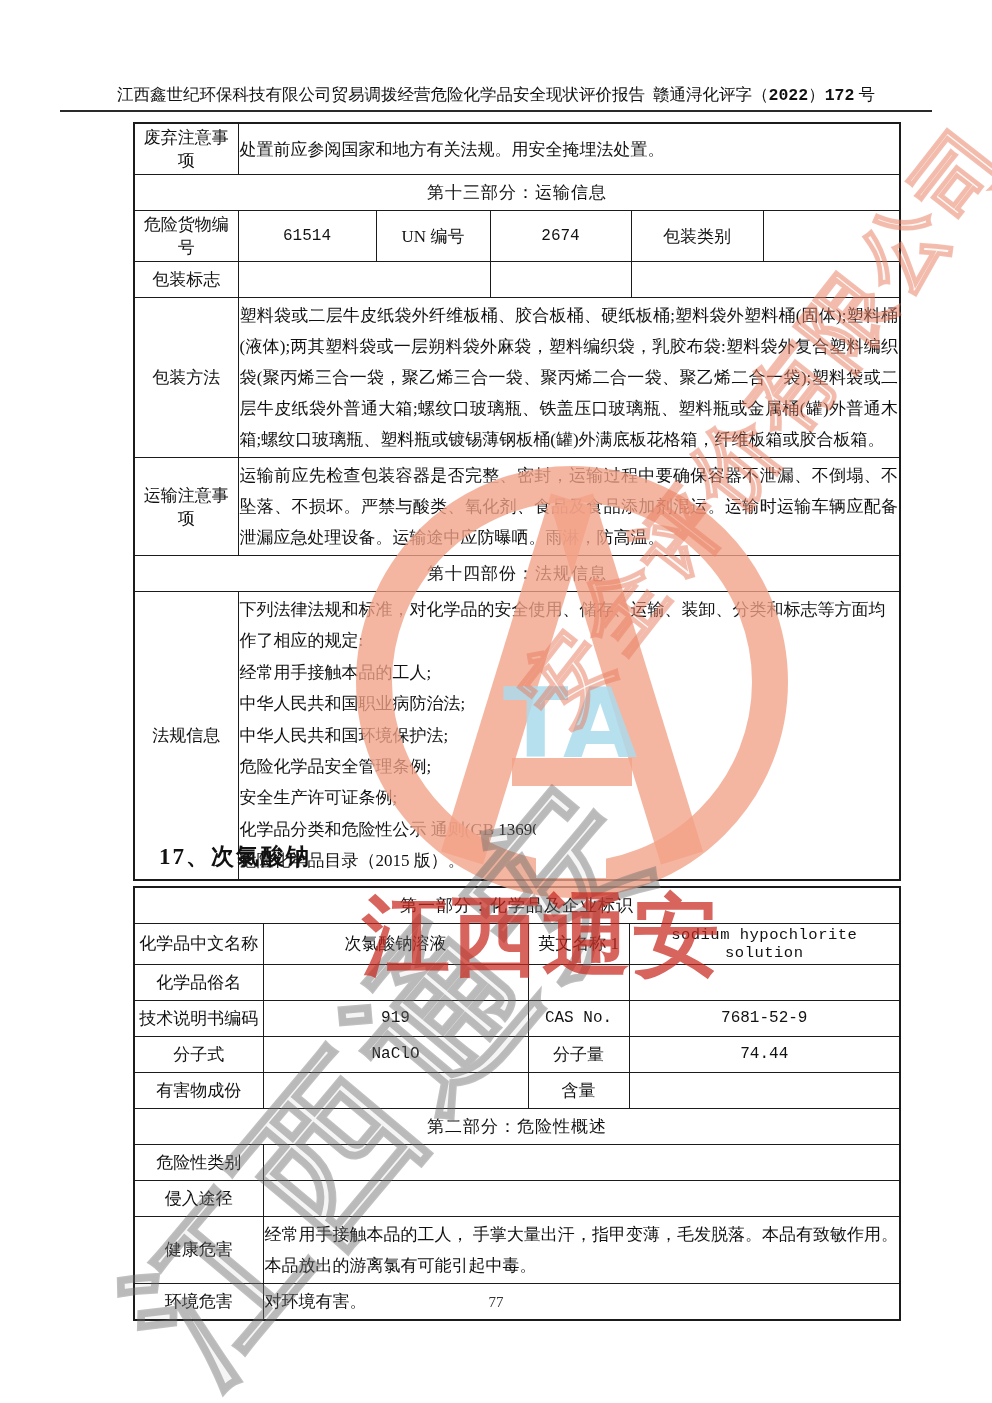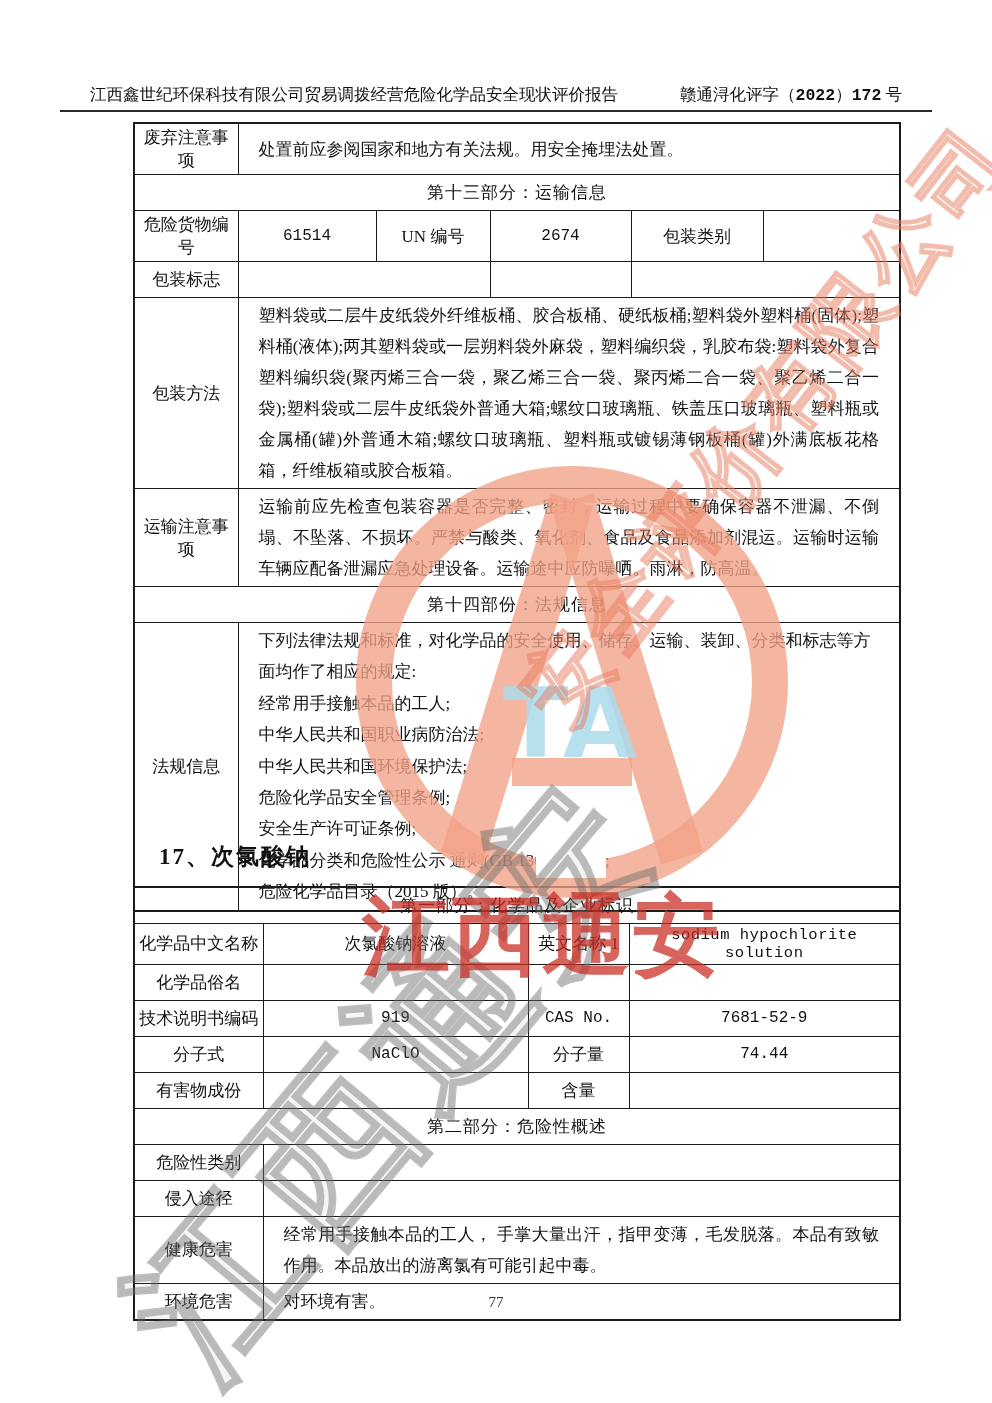--- a/index.html
+++ b/index.html
@@ -4,38 +4,38 @@
 <style>
   html,body{margin:0;padding:0;background:#e8e8e8;}
   .page{
     position:relative;width:992px;height:1403px;background:#ffffff;
     font-family:"Liberation Serif","DejaVu Serif",serif;color:#111;
     overflow:hidden;margin:0 auto;
   }
   
   .doc-header{
     position:absolute;top:84px;left:90px;width:812px;
-    display:flex;justify-content:space-between;align-items:baseline;
+    display:flex;justify-content:center;align-items:baseline;
     font-size:16.5px;white-space:nowrap;gap:8px;
   }
   .hdr-right b{font-family:Liberation Mono, monospace;}
   .header-rule{position:absolute;top:110px;left:60px;width:872px;border-top:2.5px solid #2a2a2a;}
   
   .tbl{
     position:absolute;left:133px;width:766px;border-collapse:collapse;table-layout:fixed;
     font-size:17px;
   }
   .tbl,.tbl td{border:1.6px solid #1b1b1b;}
   .tbl{border-width:2px;}
   .tbl td{padding:2px 4px;vertical-align:middle;overflow:hidden;}
   td.lbl{text-align:center;padding:2px 2px;}
   td.val{text-align:center;font-family:"Liberation Mono","DejaVu Sans Mono",monospace;font-size:16px;}
   td.val-en{text-align:center;font-family:"Liberation Mono","DejaVu Sans Mono",monospace;font-size:15.5px;letter-spacing:.5px;}
   td.sec{text-align:center;letter-spacing:1px;}
-  td.txt{text-align:justify;line-height:31px;padding:2px 20px;}
+  td.txt{text-align:justify;line-height:31px;padding:2px 1px;}
   td.txt p{margin:0;line-height:31.4px;text-align:left;}
   .t1{top:122px;}
   .t2{top:886px;}
   
   .sec-heading{
     position:absolute;left:159px;top:841px;font-size:23px;font-weight:bold;
     letter-spacing:2px;
   }
   
   .page-number{position:absolute;top:1294px;left:0;width:100%;text-align:center;font-size:15px;color:#333;}

